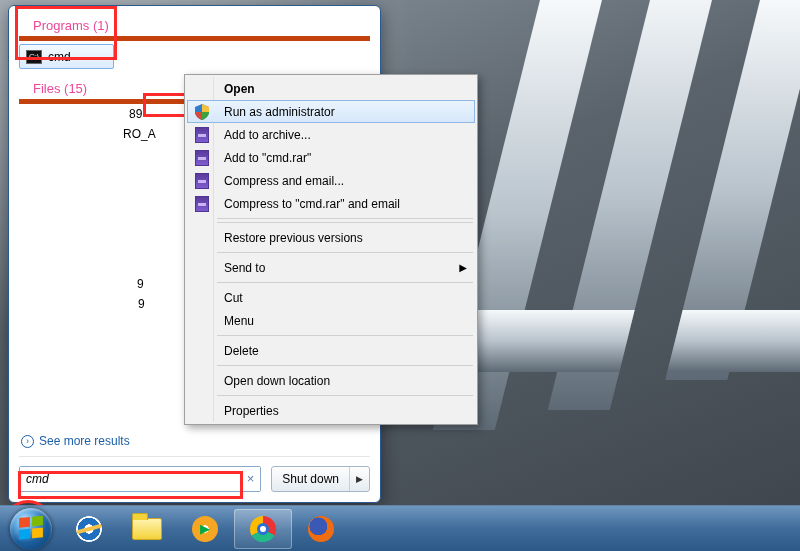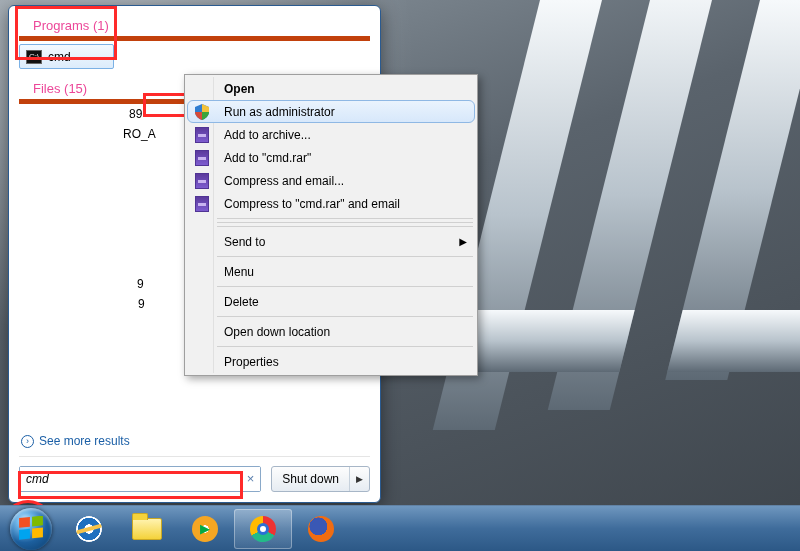--- a/index.html
+++ b/index.html
@@ -143,21 +143,21 @@
   .ctx .item {
     display:flex; align-items:center;
     height:23px; padding: 0 20px 0 6px;
     gap:7px;
     position:relative;
     cursor: default;
   }
   .ctx .item.bold { font-weight: bold; }
   .ctx .item.hover {
     background: linear-gradient(#eaf3fd,#d7e8fb);
-    border:1px solid #8fb8e4; border-radius:6px;
+    border:1px solid #8fb8e4; border-radius:0;
     height:23px; padding:0 19px 0 5px;
   }
   .ctx .sep { height:1px; background:#d0d0d0; margin:3px 2px 3px 30px; }
   .ctx .gutter {
     position:absolute; left:2px; top:2px; bottom:2px; width:27px;
     background:#f1f1f1; border-right:1px solid #e0e0e0;
     pointer-events:none;
   }
   .ctx .ic { width:18px; height:18px; display:inline-flex; align-items:center; justify-content:center; flex:0 0 18px; position:relative; z-index:1; }
   .ctx .txt { position:relative; z-index:1; padding-left:6px; }
@@ -291,31 +291,39 @@
         <span class="ic-rar"></span>
       </span>
     <span class="txt">Compress to "cmd.rar" and email</span>
   </div>
 
   <div class="sep"></div>
 
 
   <div class="sep"></div>
 
+  <div class="item">
+    <span class="ic"></span>
+    <span class="txt">Restore previous versions</span>
+  </div>
 
   <div class="sep"></div>
 
   <div class="item">
     <span class="ic"></span>
     <span class="txt">Send to</span>
     <span class="sub">▶</span>
   </div>
 
   <div class="sep"></div>
 
+  <div class="item">
+    <span class="ic"></span>
+    <span class="txt">Cut</span>
+  </div>
   <div class="item">
     <span class="ic"></span>
     <span class="txt">Menu</span>
   </div>
 
   <div class="sep"></div>
 
   <div class="item">
     <span class="ic"></span>
     <span class="txt">Delete</span>

